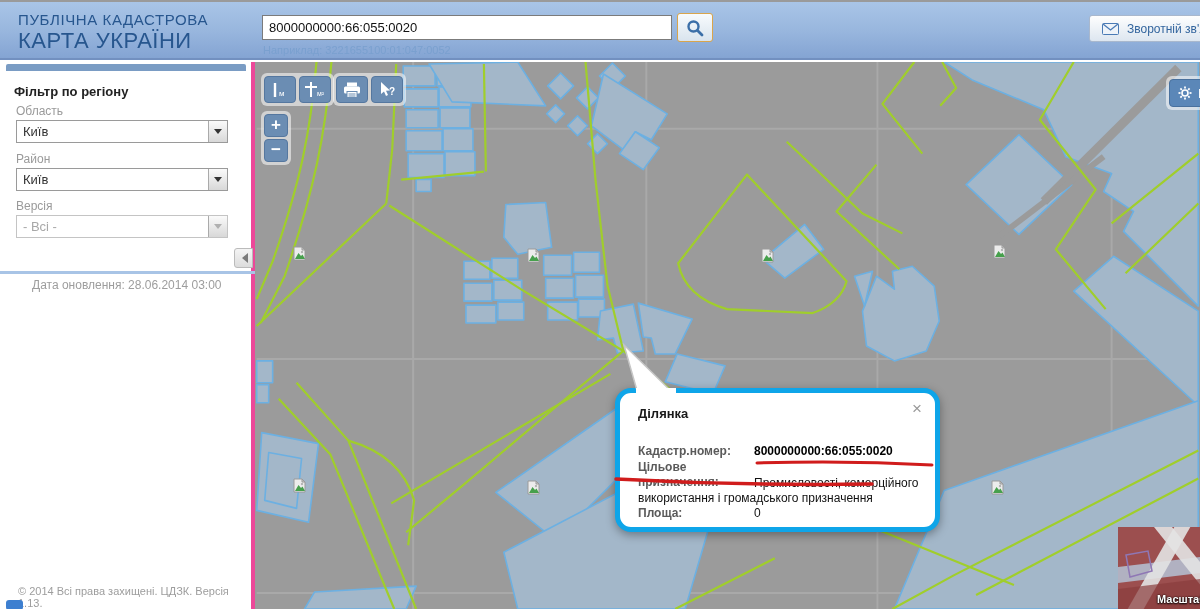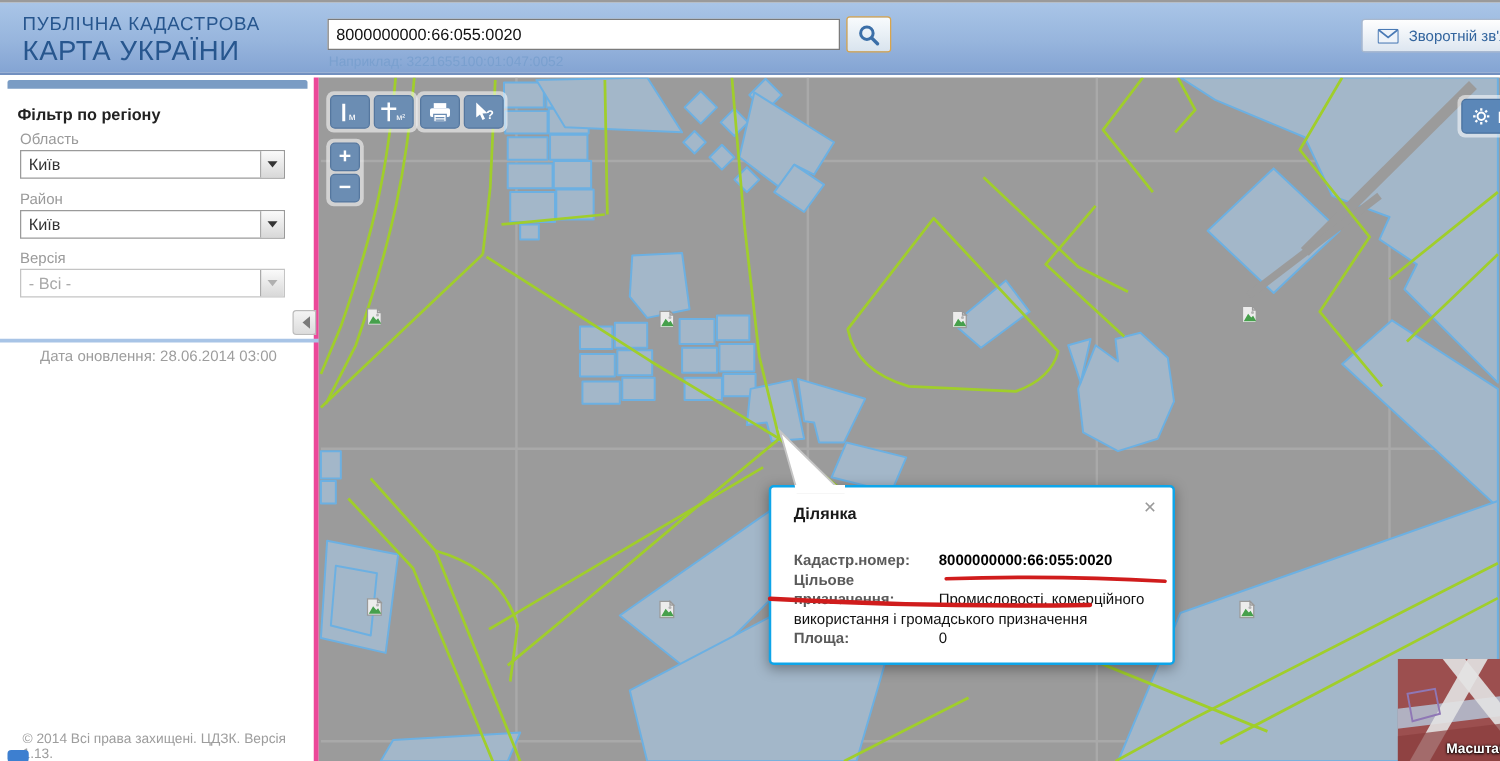--- a/index.html
+++ b/index.html
@@ -63,21 +63,21 @@
   #layers-btn { height:28px; min-width:40px; background:#5b87b8; border:1px solid #49719e; border-radius:4px;
     display:flex; align-items:center; gap:6px; padding:0 8px; color:#fff; font-size:13px; cursor:pointer; }
 
   
   #minimap { position:absolute; left:863px; top:465px; width:82px; height:82px; overflow:hidden; }
   #scale-label { position:absolute; left:13px; top:66px; font-size:11px; font-weight:bold; color:#fff;
     text-shadow:0 1px 2px #000, 0 0 2px #000; white-space:nowrap;padding-left:26px; }
 
   
   #popup { position:absolute; left:615px; top:388px; width:325px; height:144px; background:#fff;
-    border:2px solid #0ea5e9; border-radius:4px; box-shadow:0 3px 10px rgba(0,0,0,.35); }
+    border:5px solid #0ea5e9; border-radius:16px; box-shadow:0 3px 10px rgba(0,0,0,.35); }
   #popup-tail { position:absolute; left:608px; top:341px; width:80px; height:54px; pointer-events:none; }
   #popup-title { position:absolute; left:18px; top:13px; font-size:13px; font-weight:bold; color:#1a1a1a; }
   #popup-close { position:absolute; right:13px; top:7px; font-size:17px; color:#9a9a9a; cursor:pointer; line-height:18px; }
   #popup-rows { position:absolute; left:18px; top:51px; right:12px; font-size:12px; line-height:15.5px; color:#111; }
   .plabel { display:inline-block; width:116px; font-weight:bold; color:#5a5a5a; }
   .pvalue-b { font-weight:bold; color:#000; }
 
   #annotations { position:absolute; left:0; top:0; pointer-events:none; z-index:30; }
 </style>
 </head>

